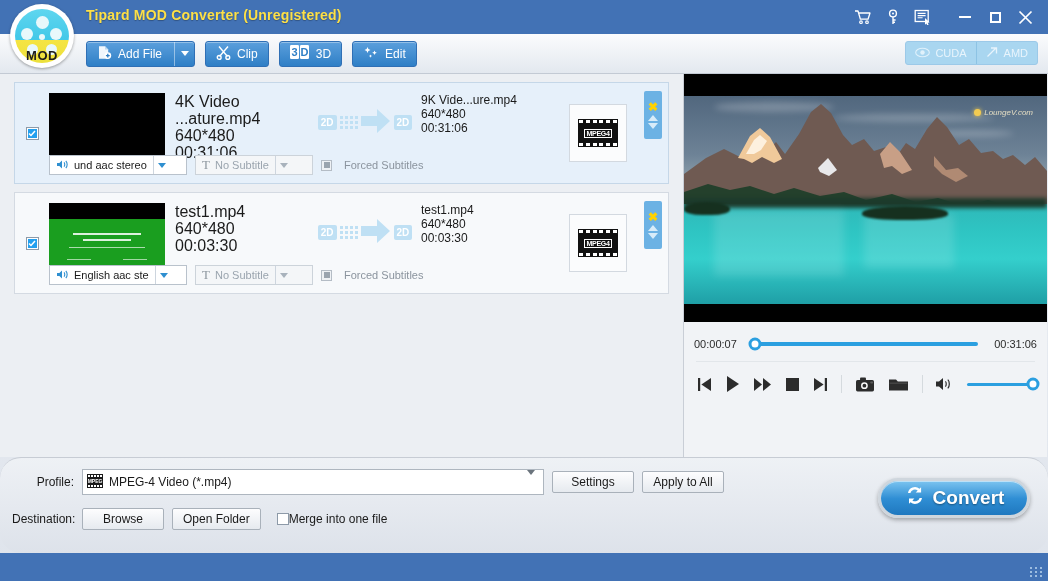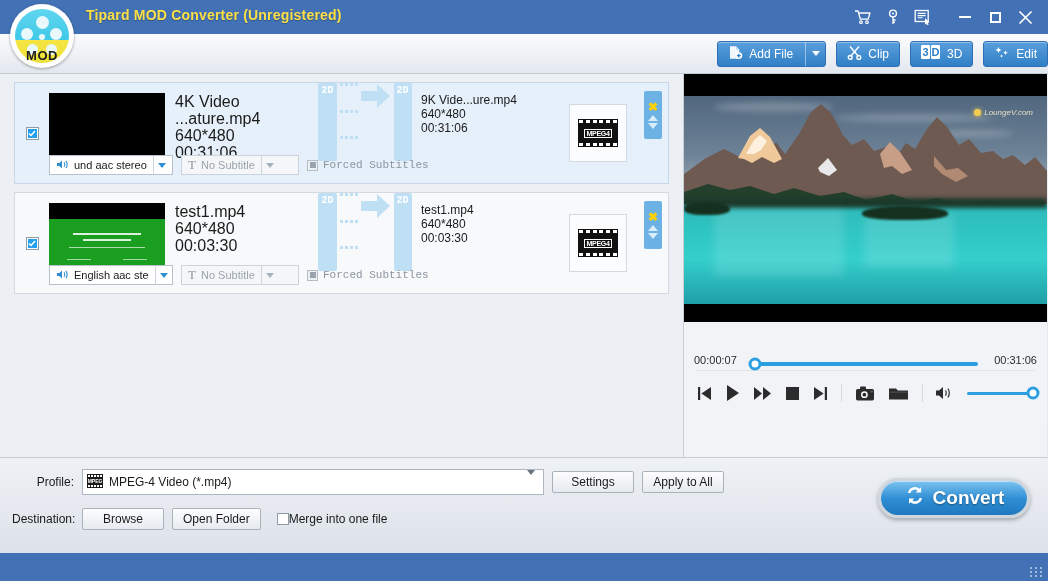--- a/index.html
+++ b/index.html
@@ -61,21 +61,21 @@
     position:absolute; left:0; right:0; bottom:5px; text-align:center;
     font-size:13px; font-weight:bold; color:#1c1c1c; letter-spacing:.5px;
     font-family:"Liberation Sans", sans-serif;
   }
 
   
   .toolbar {
     height:40px; flex:0 0 40px; position:relative;
     background:linear-gradient(#fbfcfd,#e3e8ef);
     border-bottom:1px solid #c3cad4;
-    display:flex; align-items:center;justify-content:flex-end;
+    display:flex; align-items:center;
   }
   .tools { display:flex; align-items:center; gap:10px; margin-left:86px; }
   .btn-blue {
     height:26px; border-radius:3px; border:1px solid #2f6fb5;
     background:linear-gradient(#5b9fdc,#2f7fc6);
     color:#fff; font-size:12px; display:flex; align-items:center; gap:6px;
     padding:0 10px; cursor:pointer;
     box-shadow:inset 0 1px 0 rgba(255,255,255,.35);
   }
   .btn-blue.split { padding-right:0; }
@@ -123,23 +123,22 @@
   .thumb.green .ln { position:absolute; background:rgba(255,255,255,.85); height:2px; }
   .thumb.green .t1 { left:24px; right:24px; top:30px; }
   .thumb.green .t2 { left:34px; right:34px; top:36px; }
   .thumb.green .t3 { left:20px; right:20px; top:44px; height:1px; opacity:.75;}
   .thumb.green .t4 { left:18px; width:24px; top:56px; height:1px; opacity:.7;}
   .thumb.green .t5 { right:18px; width:24px; top:56px; height:1px; opacity:.7;}
 
   .info { width:150px; padding:10px 0 0 10px; }
   .info .l { font-size:16px; line-height:17px; color:#1b1b1b; }
   .conv {
-    width:100px; display:flex; justify-content:center; gap:3px;
+    width:100px; display:flex; align-items:center; justify-content:center; gap:3px;
     padding-bottom:22px;
-    font-family:Liberation Mono, monospace;
   }
   .badge2d {
     background:#bfe0f4; color:#ffffff; font-size:10px; font-weight:bold;
     border-radius:2px; padding:2px 3px; line-height:11px;
   }
   .dots { display:grid; grid-template-columns:repeat(4,3px); gap:2px; }
   .dots i { width:3px;height:3px;background:#bfe0f4; display:block; }
 
   .info2 { width:150px; padding:10px 0 0 6px; }
   .fmt {
@@ -179,23 +178,23 @@
     height:20px; border:1px solid #b9c2cc; background:#fff;
     display:flex; align-items:center; font-size:11px;
   }
   .combo .txt { padding:0 6px; display:flex; align-items:center; gap:5px; white-space:nowrap; }
   .combo .arw {
     width:18px; height:18px; border-left:1px solid #cdd5de;
     display:flex; align-items:center; justify-content:center; cursor:pointer;
   }
   .caret-bl { width:0;height:0;border-left:4px solid transparent;border-right:4px solid transparent;border-top:5px solid #2f8fd0; }
   .caret-gy { width:0;height:0;border-left:4px solid transparent;border-right:4px solid transparent;border-top:5px solid #a8b2bc; }
-  .combo.audio { width:124px; }
+  .combo.audio { width:138px; }
   .combo.sub { width:118px; background:#f4f6f8; color:#9aa4ae; border-color:#ccd3da; }
-  .forced { display:flex; align-items:center; gap:5px; color:#8b949e; font-size:11px;font-family:Liberation Mono, monospace; }
+  .forced { display:flex; align-items:center; gap:12px; color:#8b949e; font-size:11px; }
   .forced .sq { width:11px;height:11px;border:1px solid #b4bcc5;background:#eef1f4; display:flex;align-items:center;justify-content:center;}
   .forced .sq i { width:6px;height:6px;background:#9aa4ae;display:block; }
 
   
   .preview { width:363px; display:flex; flex-direction:column; background:#f1f3f6; }
   .preview-head {
     height:18px; padding:2px 0 0 6px; font-size:12px; color:#2b2b2b;
     background:#fafbfc; border-bottom:1px solid #d7dce3;
   }
   .screen { height:248px; background:#000; position:relative; overflow:hidden; }
@@ -208,39 +207,39 @@
     font-style:italic; display:flex; align-items:center; gap:3px; opacity:.92;
   }
   .watermark .sun { width:7px;height:7px;border-radius:50%;background:#ffd34d;box-shadow:0 0 4px #ffd34d; }
   .water { position:absolute; left:0; right:0; bottom:0; height:100px;
     background:linear-gradient(#2fb8b8 0%,#2ec4c2 25%,#34cfcc 55%,#1f9fa6 100%); }
   .water .refl { position:absolute; background:rgba(255,255,255,.13); filter:blur(4px); }
   .water .shore { position:absolute; left:0; right:0; top:-6px; height:10px; background:#1c3a2c; filter:blur(2px); }
   .islet { position:absolute; background:#16301f; border-radius:50% 50% 40% 40%; filter:blur(1px); }
 
   .seekbar {
-    height:26px; display:flex; align-items:flex-end; gap:16px; padding:0 10px;
-    font-size:11px; color:#2b2b2b; margin-top:18px;
+    height:26px; display:flex; align-items:center; gap:16px; padding:0 10px;
+    font-size:11px; color:#2b2b2b; margin-top:9px;
   }
   .track { flex:1; height:4px; background:#2b9fe0; border-radius:2px; position:relative; }
   .knob {
     position:absolute; top:50%; transform:translate(-50%,-50%);
     width:13px;height:13px;border-radius:50%;background:#fff;border:3px solid #2b9fe0;
     cursor:pointer;
   }
   .ctrl-sep { height:1px; background:#e2e6ea; margin:4px 12px 0 12px; }
   .controls { height:44px; display:flex; align-items:center; gap:14px; padding:0 14px; }
   .controls .ico { cursor:pointer; display:flex; align-items:center; }
   .vline { width:1px; height:18px; background:#d5dade; }
   .vol-track { width:108px; height:3px; background:#2b9fe0; border-radius:2px; position:relative; }
 
   
   .footer {
     flex:0 0 96px; background:linear-gradient(#eef1f5,#dde2ea);
-    border-top:1px solid #c7ccd4; position:relative; padding:10px 0 0 0;
+    border-top:1px solid #c7ccd4; position:relative; padding:10px 0 0 0;border-radius:21px;
   }
   .frow { display:flex; align-items:center; gap:8px; padding:0 0 0 12px; height:28px; margin-bottom:9px; }
   .flabel { width:62px; text-align:right; font-size:12px; }
   .field {
     height:26px; border:1px solid #aeb6bf; background:#fff;
     display:flex; align-items:center; font-size:12px; padding:0 4px; gap:6px;
   }
   .field.profile { width:462px; }
   .field.dest { width:462px; background:#f4f5f7; }
   .field .grow { flex:1; white-space:nowrap; overflow:hidden; }
@@ -372,20 +371,40 @@
           <svg width="16" height="15" viewBox="0 0 16 15">
               <path d="M4.5 2l.9 2.1 2.1.9-2.1.9L4.5 8l-.9-2.1L1.5 5l2.1-.9z" fill="#fff"></path>
               <path d="M11.5 5.5l.7 1.6 1.6.7-1.6.7-.7 1.6-.7-1.6-1.6-.7 1.6-.7z" fill="#fff"></path>
               <path d="M7.5 9.5l.5 1.1 1.1.5-1.1.5-.5 1.1-.5-1.1L5.9 11l1.1-.4z" fill="#fff"></path>
             </svg>
         </span>
         <span>Edit</span>
       </div>
     </div>
 
+    <div class="gpu">
+      <div>
+        <span>
+          <svg width="15" height="11" viewBox="0 0 15 11">
+              <ellipse cx="7.5" cy="5.5" rx="6.8" ry="4.3" fill="none" stroke="#e0f1fb" stroke-width="1.1"></ellipse>
+              <circle cx="7.5" cy="5.5" r="2.2" fill="#e0f1fb"></circle>
+            </svg>
+        </span>
+        <span>CUDA</span>
+      </div>
+      <div class="divider"></div>
+      <div>
+        <span>
+          <svg width="13" height="12" viewBox="0 0 13 12">
+              <path d="M1.5 10.5L10 2M5 2h5.5v5.5" fill="none" stroke="#e8f4fc" stroke-width="1.3"></path>
+            </svg>
+        </span>
+        <span>AMD</span>
+      </div>
+    </div>
   </div>
 
   <div class="main">
 
     <div class="filelist">
 
       <div class="file-row selected">
         <div class="chk-wrap">
           <div class="chkbox">
             <span class="fill">

